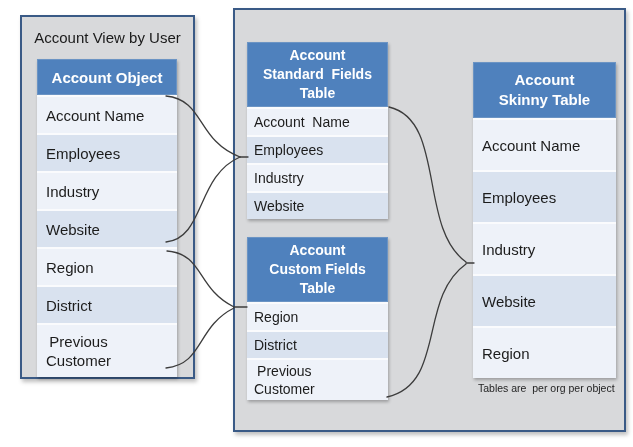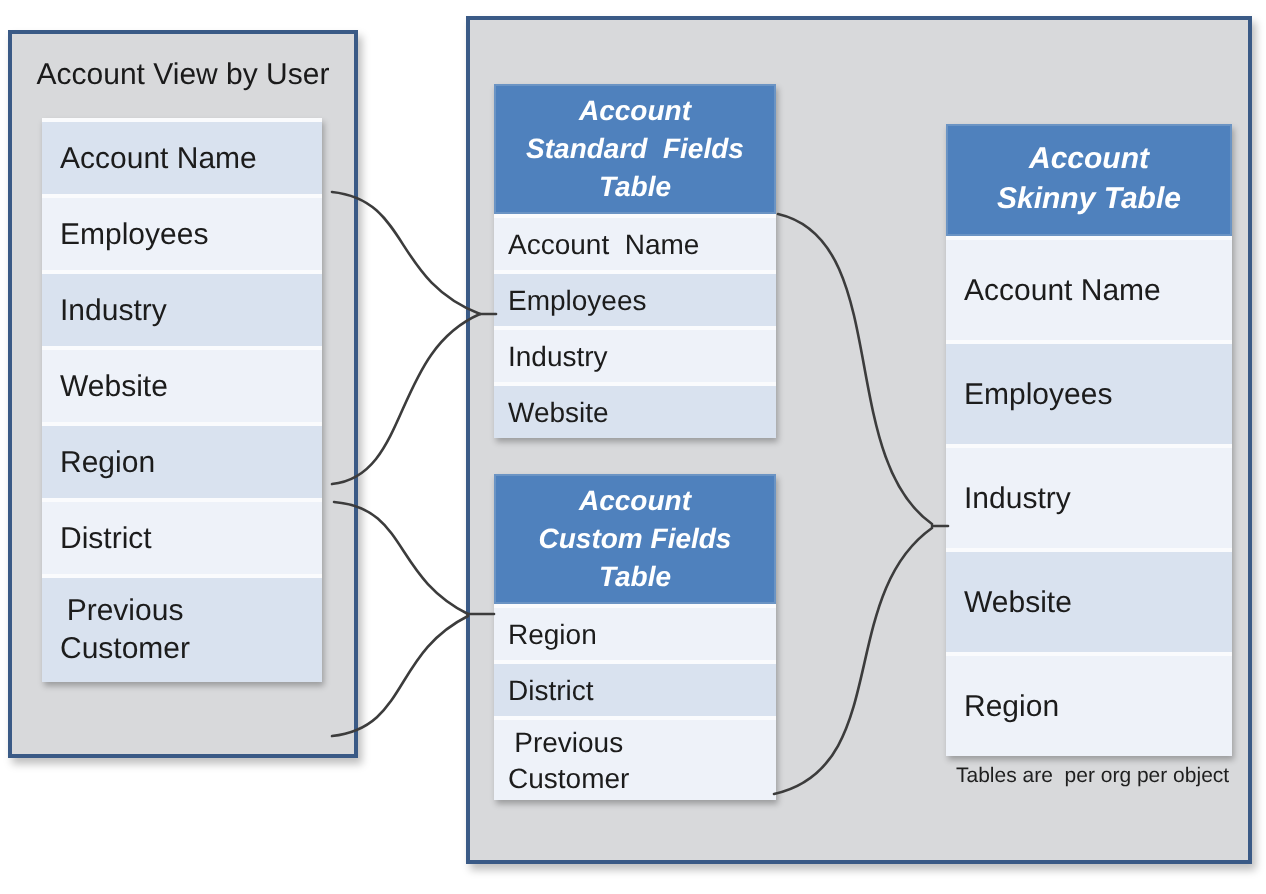--- a/index.html
+++ b/index.html
@@ -5,34 +5,34 @@
   * { margin:0; padding:0; box-sizing:border-box; }
   html,body { background:#ffffff; }
   .canvas {
     position:relative; width:633px; height:447px; background:#ffffff;
     font-family:"Liberation Sans", sans-serif; color:#1c1c1c; overflow:hidden;
   }
   .panel {
     position:absolute; background:#d8d9db; border:2px solid #3a5a86;
     box-shadow:2px 3px 4px rgba(0,0,0,.25);
   }
-  #left-panel  { left:4px;  top:15px; width:175px; height:364px; }
+  #left-panel  { left:20px;  top:15px; width:175px; height:364px; }
   #db-panel    { left:233px; top:8px;  width:393px; height:424px; }
   .panel-title {
     position:absolute; left:0; width:100%; text-align:center;
     font-size:15px; color:#1a1a1a; white-space:pre;
   }
   #left-panel .panel-title { top:12px; }
   #db-panel   .panel-title { top:8px; }
 
   .tbl { position:absolute; box-shadow:1px 2px 3px rgba(0,0,0,.28); }
   .tbl-header {
     background:#4f81bd; color:#ffffff; font-weight:bold; text-align:center;
     display:flex; align-items:center; justify-content:center;
-    white-space:pre-wrap; border:1px solid #6b94c4;font-style:italic;
+    white-space:pre-wrap; border:1px solid #6b94c4;
   }
   .row {
     display:flex; align-items:center; white-space:pre-wrap;
     border-top:2px solid #fafbfd;
     text-align:center;
   }
   .row:nth-child(odd)  { background:#d9e2ef; }
   .row:nth-child(even) { background:#eef2f9; }
 
   
@@ -70,20 +70,21 @@
   }
 </style>
 </head>
 <body>
 
 <div class="canvas">
 
   <div class="panel" id="left-panel">
     <div class="panel-title">Account View by User</div>
     <div class="tbl" id="acct-obj">
+      <div class="tbl-header">Account Object</div>
       <div class="row">Account Name</div>
       <div class="row">Employees</div>
       <div class="row">Industry</div>
       <div class="row">Website</div>
       <div class="row">Region</div>
       <div class="row">District</div>
       <div class="row tall">Previous
 Customer</div>
     </div>
   </div>

